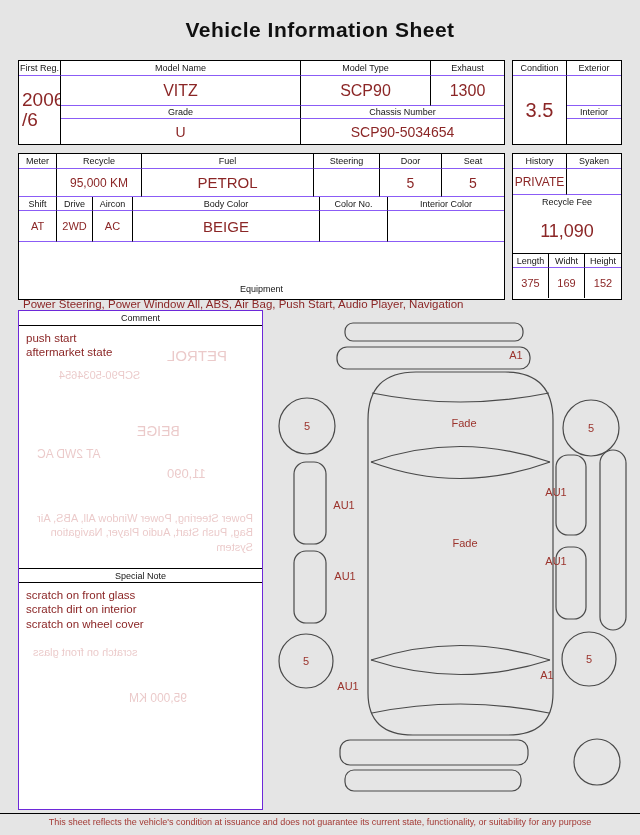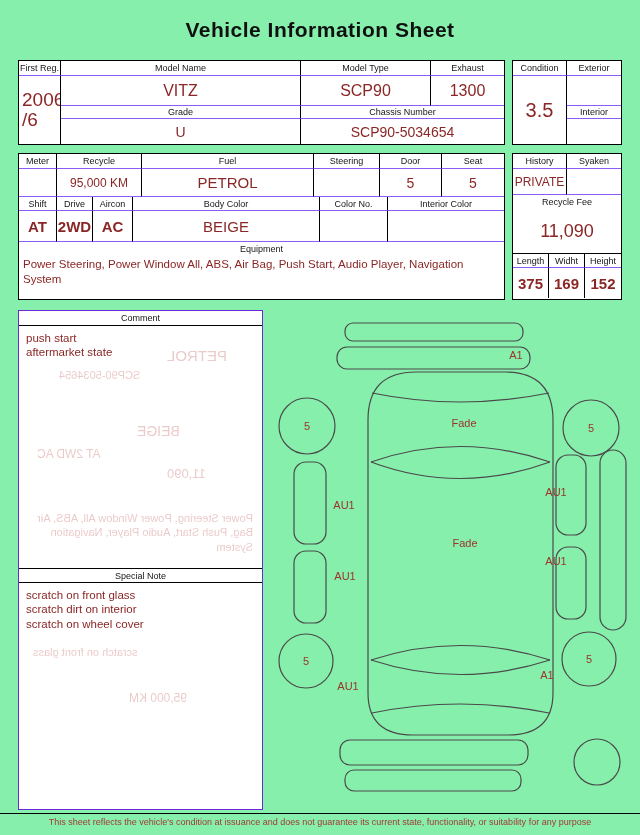--- a/index.html
+++ b/index.html
@@ -1,49 +1,49 @@
 <!DOCTYPE html>
 <html><head>
 <meta charset="utf-8">
 <style>
   * { box-sizing: border-box; margin: 0; padding: 0; }
   html,body { width:640px; height:835px; background:#fff; font-family:"Liberation Sans", sans-serif; }
-  .sheet { position:relative; width:640px; height:835px; overflow:hidden; background:#86efac; }
+  .sheet { position:relative; width:640px; height:835px; overflow:hidden; background:#e5e5e5; }
 
   .title { position:absolute; top:18px; left:0; width:640px; text-align:center;
            font-size:21px; font-weight:bold; color:#101010; letter-spacing:.5px; }
 
   .grid { position:absolute; display:grid; border:1px solid #000; background:#fff; }
   .cell { display:flex; align-items:center; justify-content:center; overflow:hidden; }
   .bR { border-right:1px solid #000; }
   .bB { border-bottom:1px solid #8b5cf6; }
   .lbl { font-size:9px; color:#151515; }
   .val { color:#8b2626; }
 
   
   .tA { left:18px; top:60px; width:487px; height:85px;
         grid-template-columns:42px 240px 130px 73px;
         grid-template-rows:15px 30px 13px 25px; }
   .a5 { grid-area:2/1/5/2; white-space:pre-line; font-size:19px; line-height:1.05;
         justify-content:flex-start; padding-left:3px; }
   .a10 { grid-area:3/3/4/5; }
   .a12 { grid-area:4/3/5/5; font-size:14px; }
   .fs16 { font-size:16px; } .fs15 { font-size:15px; } .fs14 { font-size:14px; }
-  .fs13 { font-size:15px;font-weight:bold; } .fs12 { font-size:12px; } .fs10 { font-size:12px; }
+  .fs13 { font-size:11px; } .fs12 { font-size:12px; } .fs10 { font-size:12px; }
 
   
   .tB { left:512px; top:60px; width:110px; height:85px;
         grid-template-columns:54px 54px; grid-template-rows:15px 30px 13px 25px; }
   .b3 { grid-area:2/1/5/2; font-size:20px; }
 
   
   .tC { position:absolute; left:18px; top:153px; width:487px; height:147px; border:1px solid #000; background:#fff; }
   .c1 { display:grid; grid-template-columns:38px 85px 172px 66px 62px 62px; grid-template-rows:15px 28px; }
   .c2 { display:grid; grid-template-columns:38px 36px 40px 187px 68px 116px; grid-template-rows:14px 31px; }
-  .eqLbl { height:14px; display:flex; align-items:center; justify-content:center; }
+  .eqLbl { height:14px; display:flex; align-items:center; justify-content:center;margin-top:40px; }
   .eqTxt { height:43px; padding:1px 4px; font-size:11.5px; line-height:1.3; color:#8b2626; }
 
   
   .tD { position:absolute; left:512px; top:153px; width:110px; height:147px; border:1px solid #000; background:#fff; }
   .d1 { display:grid; grid-template-columns:54px 54px; grid-template-rows:15px 26px; }
   .d2 { border-bottom:1px solid #000; }
   .d2 .feeLbl { height:14px; display:flex; align-items:center; justify-content:center; }
   .d2 .feeVal { height:44px; display:flex; align-items:center; justify-content:center; font-size:18px; }
   .d3 { display:grid; grid-template-columns:36px 36px 36px; grid-template-rows:14px 30px; }
 

